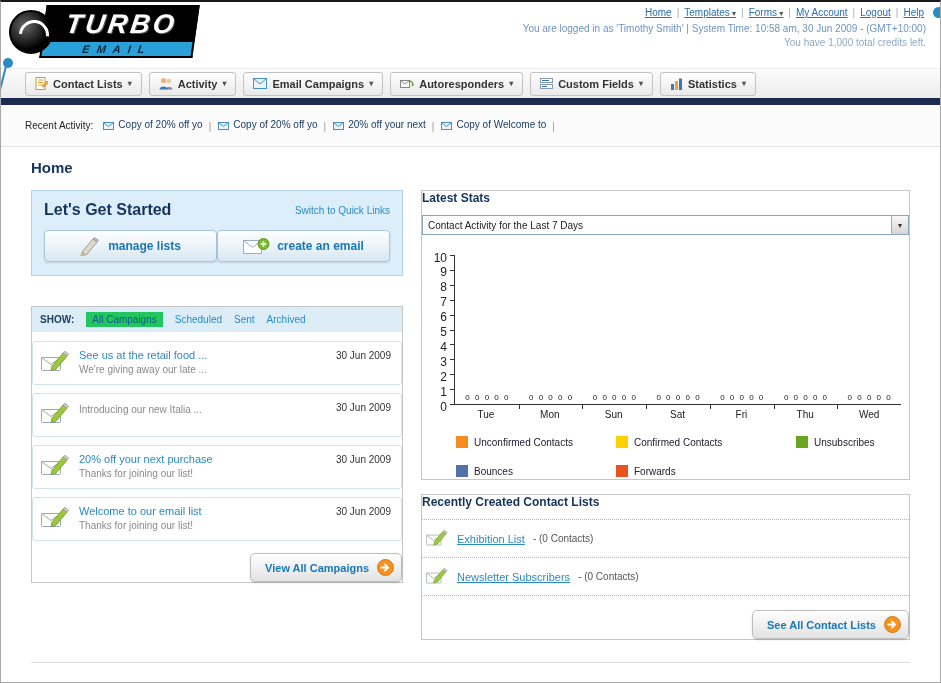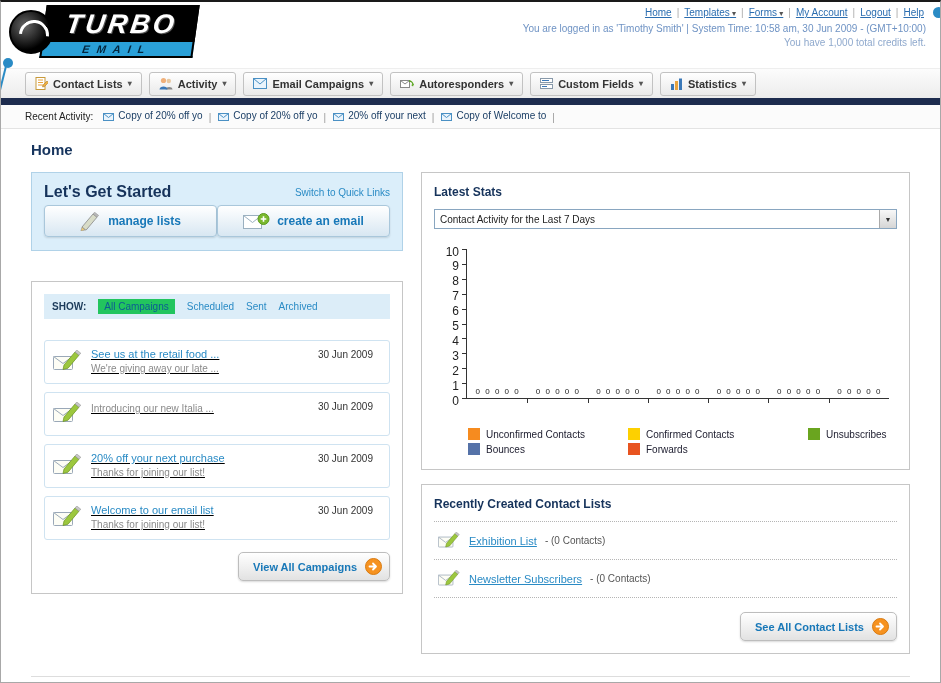--- a/index.html
+++ b/index.html
@@ -26,76 +26,76 @@
   .sep { color:#aaa; margin:0 3px; }
   .login-info { color:#6f93c4; margin-top:5px; }
   .credits-info { color:#8fa9cd; margin-top:3px; }
 
   
   .nav-tabs { height:30px; background:linear-gradient(#fcfcfc,#ececec); display:flex; align-items:center; gap:7px; padding-left:24px; border-top:1px solid #eee; }
   .nav-tab { display:inline-flex; align-items:center; gap:5px; height:24px; padding:0 9px; background:linear-gradient(#ffffff,#e9e9e9); border:1px solid #c2c2c2; border-radius:3px; font-size:11px; font-weight:bold; color:#333; cursor:pointer; }
   .navy-bar { height:7px; background:#1d2c4e; }
 
   
-  .activity-bar { height:24px; display:flex; align-items:center; padding-left:24px; font-size:10px; color:#223; background:#fbfbfb; border-bottom:1px solid #e3e3e3; }
+  .activity-bar { height:42px; display:flex; align-items:center; padding-left:24px; font-size:10px; color:#223; background:#fbfbfb; border-bottom:1px solid #e3e3e3; }
   .activity-label { margin-right:10px; color:#222; }
   .activity-item { display:inline-flex; align-items:flex-end; gap:4px; color:#1c3f66; margin-right:6px; }
   .activity-sep { color:#999; margin-right:7px; }
   .icon { display:inline-flex; align-items:center; }
 
   
   .main { padding:8px 30px 0 30px; }
   .page-title { font-size:15px; font-weight:bold; color:#17355e; margin:4px 0 14px; }
   .columns { display:flex; gap:18px; align-items:flex-start; }
   .left-col { width:372px; flex:none; }
   .right-col { flex:1; }
 
   
   .panel-getstarted { background:#dbeefa; border:1px solid #b0d2e8; padding:10px 12px 13px; margin-bottom:30px; }
   .gs-head { display:flex; justify-content:space-between; align-items:center; }
   .gs-title { font-size:16px; font-weight:bold; color:#16335b; }
   .gs-link { font-size:10px; color:#2a8bc5; cursor:pointer; }
-  .gs-buttons { display:flex; gap:0; margin-top:4px;border-radius:7px; }
+  .gs-buttons { display:flex; gap:0; margin-top:11px;border-radius:7px; }
   .gs-btn { flex:1; height:32px; display:flex; align-items:center; justify-content:center; gap:7px; background:linear-gradient(#ffffff,#d8e7f2); border:1px solid #a9c7db; border-radius:4px; font-size:12px; font-weight:bold; color:#1878b8; box-shadow:0 1px 2px rgba(0,0,0,.12); cursor:pointer; font-family:inherit; }
 
   
-  .panel { background:#fff; border:1px solid #c6c6c6; padding:12px; }
+  .panel { background:#fff; border:1px solid #c6c6c6; }
   .panel-title { font-size:12px; font-weight:bold; color:#16335b; margin-bottom:10px; }
 
   
   .camp-tabs { background:#dcedf8; display:flex; align-items:center; gap:12px; padding:5px 8px; font-size:10px; }
   .camp-show { font-weight:bold; color:#1b3a5a; }
   .camp-filter { color:#2a8bc5; cursor:pointer; }
   .camp-filter.active { background:#22c55e; color:#0d5b93; font-weight:normal; padding:2px 6px; }
-  .camp-list { margin-top:21px;text-decoration:underline; }
+  .camp-list { margin-top:9px; }
   .camp-row { position:relative; border:1px solid #cfe3f1; border-radius:3px; padding:7px 9px 9px 46px; margin-bottom:8px; background:#fff; min-height:44px; }
   .camp-row-icon { position:absolute; left:8px; top:9px; }
   .camp-row-title { display:block; font-size:11px; color:#2a8bc5; }
   .camp-row-sub { font-size:10px; color:#8a8a8a; margin-top:3px; }
-  .camp-row-date { position:absolute; top:8px; right:16px; font-size:10px; color:#333; }
+  .camp-row-date { position:absolute; top:8px; right:10px; font-size:10px; color:#333; }
   .view-all-wrap { display:flex; justify-content:flex-end; margin-top:12px; }
 
   .pill-btn { display:inline-flex; align-items:center; gap:8px; padding:5px 7px 5px 14px; background:linear-gradient(#ffffff,#e2e2e2); border:1px solid #bdbdbd; border-radius:5px; font-size:11px; font-weight:bold; color:#1878b8; box-shadow:0 1px 2px rgba(0,0,0,.15); cursor:pointer; font-family:inherit; }
 
   
   .panel-stats { margin-bottom:14px; }
   .fake-select { margin-top:2px; border:1px solid #89a6c0; height:20px; display:flex; align-items:center; justify-content:space-between; font-size:10px; color:#222; padding-left:5px; background:#fff; cursor:pointer; }
   .select-btn { width:17px; height:18px; background:linear-gradient(#f8f8f8,#d5d5d5); border-left:1px solid #aaa; display:flex; align-items:center; justify-content:center; font-size:7px; color:#333; }
   .chart-wrap { margin:20px 8px 0 6px; }
   .chart { display:flex; height:150px; }
   .y-axis { width:26px; position:relative; flex:none; }
   .y-label { position:absolute; right:7px; font-size:12px; color:#222; line-height:1; }
   .y-tick { position:absolute; right:0; width:4px; height:1px; background:#333; }
   .plot { flex:1; position:relative; border-left:1px solid #333; border-bottom:1px solid #333; }
   .zeros-row { position:absolute; left:0; right:0; bottom:2px; display:flex; }
   .zero-group { flex:1; text-align:center; font-size:8px; color:#222; word-spacing:3px; }
   .x-tick { position:absolute; bottom:-5px; width:1px; height:4px; background:#333; }
   .x-labels { display:flex; margin-left:26px; padding-top:4px; }
   .x-label { flex:1; text-align:center; font-size:10px; color:#222; }
-  .legend { margin:29px 0 2px 34px; display:grid; grid-template-columns:160px 180px auto; row-gap:3px; font-size:10px; color:#223; }
+  .legend { margin:16px 0 2px 34px; display:grid; grid-template-columns:160px 180px auto; row-gap:17px; font-size:10px; color:#223; }
   .legend-item { display:flex; align-items:center; gap:6px; }
   .legend-swatch { width:12px; height:12px; flex:none; }
 
   
   .cl-list { border-top:1px dotted #b5b5b5; margin-top:4px; }
   .cl-row { display:flex; align-items:center; gap:8px; padding:10px 4px; border-bottom:1px dotted #b5b5b5; font-size:11px; }
   .cl-icon svg { width:23px; height:17px; }
   .cl-name { color:#2a8bc5; text-decoration:underline; }
   .cl-detail { color:#555; font-size:10px; }
   .cl-footer { display:flex; justify-content:flex-end; margin-top:14px; }
@@ -390,20 +390,29 @@
                     <span class="zero-group">0 0 0 0 0</span>
                   </div>
               <span class="x-tick" style="left: 14.2857%;"></span>
                   <span class="x-tick" style="left: 28.5714%;"></span>
                   <span class="x-tick" style="left: 42.8571%;"></span>
                   <span class="x-tick" style="left: 57.1429%;"></span>
                   <span class="x-tick" style="left: 71.4286%;"></span>
                   <span class="x-tick" style="left: 85.7143%;"></span>
                 </div>
             </div>
+            <div class="x-labels" id="x-labels">
+                <span class="x-label">Tue</span>
+                <span class="x-label">Mon</span>
+                <span class="x-label">Sun</span>
+                <span class="x-label">Sat</span>
+                <span class="x-label">Fri</span>
+                <span class="x-label">Thu</span>
+                <span class="x-label">Wed</span>
+              </div>
           </div>
           <div class="legend" id="legend">
               <span class="legend-item">
                 <span class="legend-swatch" style="background: rgb(246, 139, 31);"></span>
                 <span>Unconfirmed Contacts</span>
               </span>
               <span class="legend-item">
                 <span class="legend-swatch" style="background: rgb(253, 208, 0);"></span>
                 <span>Confirmed Contacts</span>
               </span>

